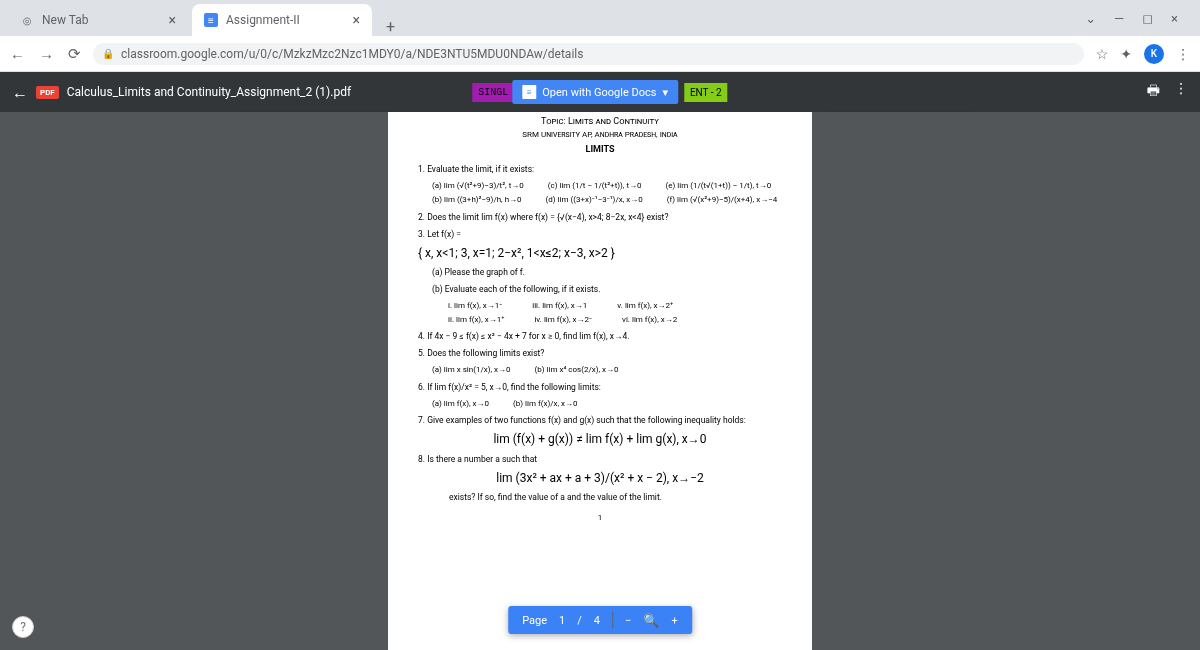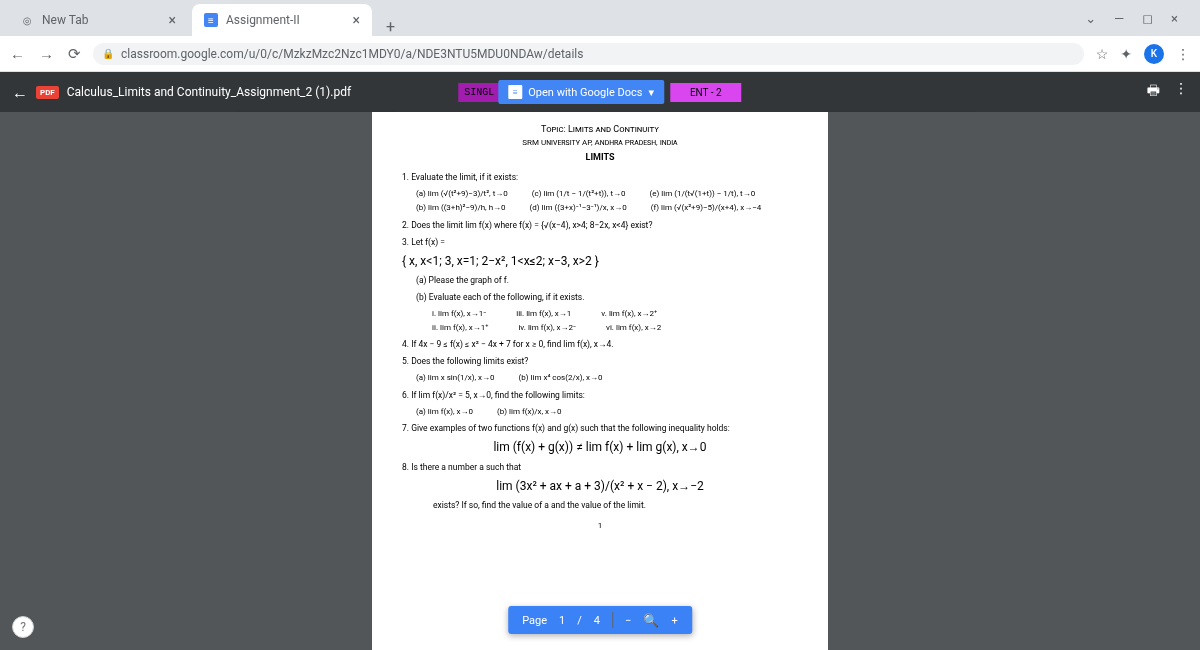--- a/index.html
+++ b/index.html
@@ -23,26 +23,26 @@
 
 
 .pdf-toolbar { height: 40px; background: #323639; display: flex; align-items: center; padding: 0 12px; color: #fff; position: relative; }
 .pdf-back { font-size: 16px; }
 .pdf-badge { background: #ea4335; color: #fff; font-size: 8px; font-weight: 700; padding: 2px 4px; border-radius: 2px; margin: 0 8px; }
 .pdf-title { font-size: 12px; }
 .pdf-center { position: absolute; left: 50%; transform: translateX(-50%); display: flex; align-items: center; gap: 0; }
 .gdocs-btn { display: flex; align-items: center; background: #4285f4; color: #fff; font-size: 11px; padding: 5px 10px; border-radius: 2px; gap: 6px; }
 .gdocs-btn .icon { background: #fff; color: #4285f4; width: 14px; height: 14px; display: inline-flex; align-items: center; justify-content: center; font-size: 8px; border-radius: 1px; }
 .singl { font-size: 10px; font-variant: small-caps; color: #000; background: #a21caf; padding: 4px 6px; margin-right: -2px; font-family: Liberation Mono, monospace; }
-.ent { font-size: 10px; font-variant: small-caps; color: #000; background: #d946ef; padding: 4px 20px; margin-left: 6px; }
+.ent { font-size: 10px; font-variant: small-caps; color: #000; background: #84cc16; padding: 4px 6px; margin-left: 6px; }
 .pdf-right { margin-left: auto; display: flex; gap: 14px; font-size: 14px; }
 
 
 .content { position: absolute; top: 112px; left: 0; right: 0; bottom: 0; background: #525659; display: flex; justify-content: center; overflow: hidden; }
-.page { width: 456px; background: #fff; margin-top: 0; padding: 12px 30px; font-family: "Times New Roman", serif; font-size: 9px; color: #000; line-height: 1.3; }
+.page { width: 424px; background: #fff; margin-top: 0; padding: 4px 30px; font-family: "Times New Roman", serif; font-size: 9px; color: #000; line-height: 1.3; }
 .page .header { text-align: center; margin-bottom: 8px; }
 .page .header .topic { font-variant: small-caps; font-size: 9px; }
 .page .header .uni { font-variant: small-caps; font-size: 8px; margin-top: 2px; }
 .page .header .limits { font-weight: 700; font-size: 9px; margin-top: 4px; }
 .qitem { margin: 6px 0; font-size: 8.5px; }
 .subparts { display: flex; flex-wrap: wrap; gap: 6px 24px; margin: 4px 0 4px 14px; font-size: 8px; }
 .piecewise { font-size: 12px; }
 .subnum { display: flex; gap: 30px; margin-left: 30px; font-size: 8px; margin-top: 3px; }
 .centered { text-align: center; font-size: 12px; margin: 3px 0; }
 .pagenum-center { text-align: center; font-size: 8px; margin-top: 10px; }

